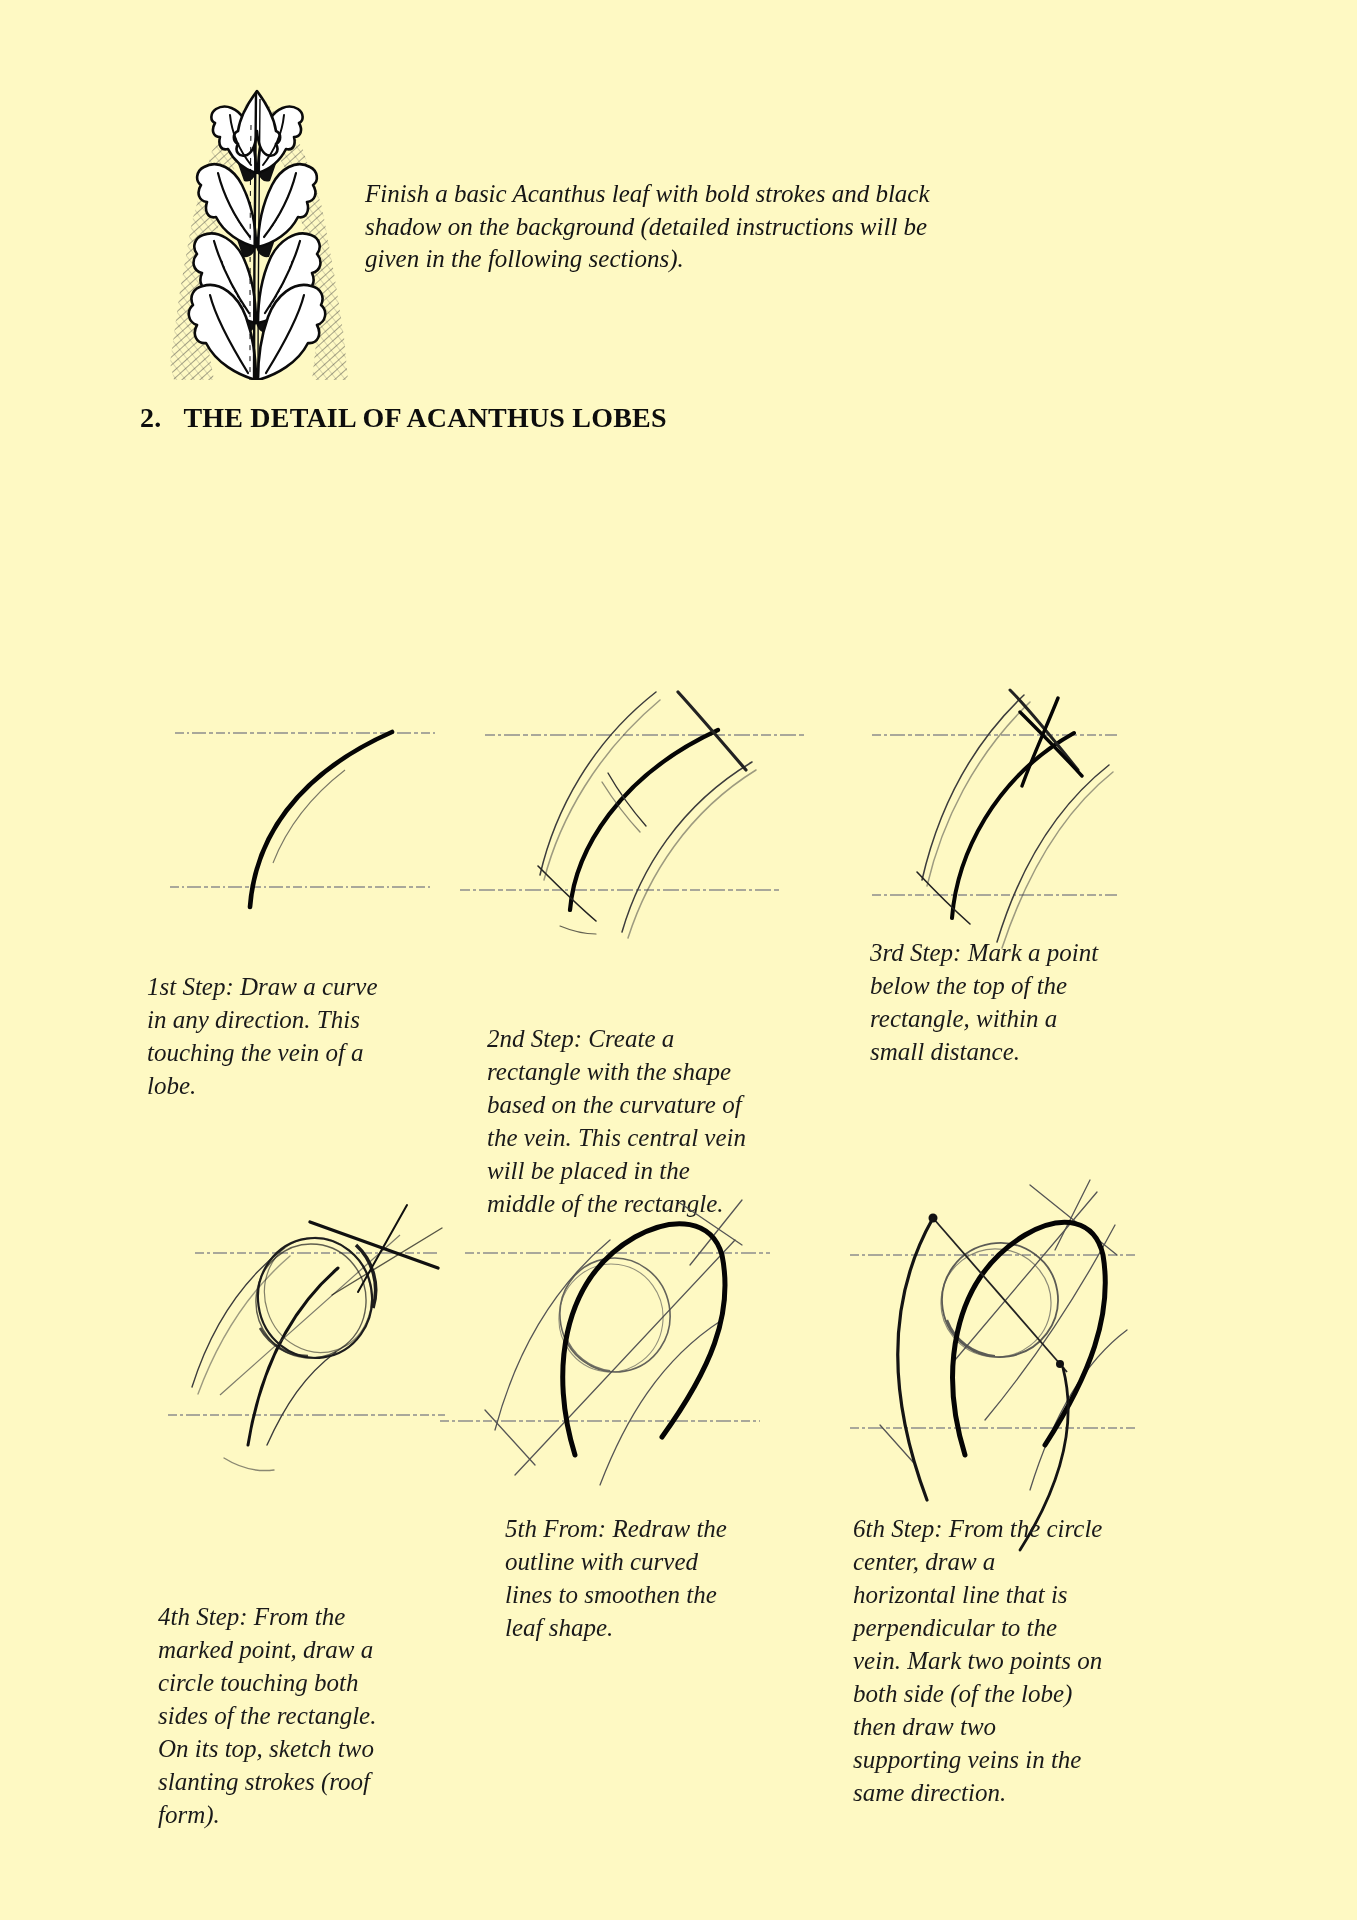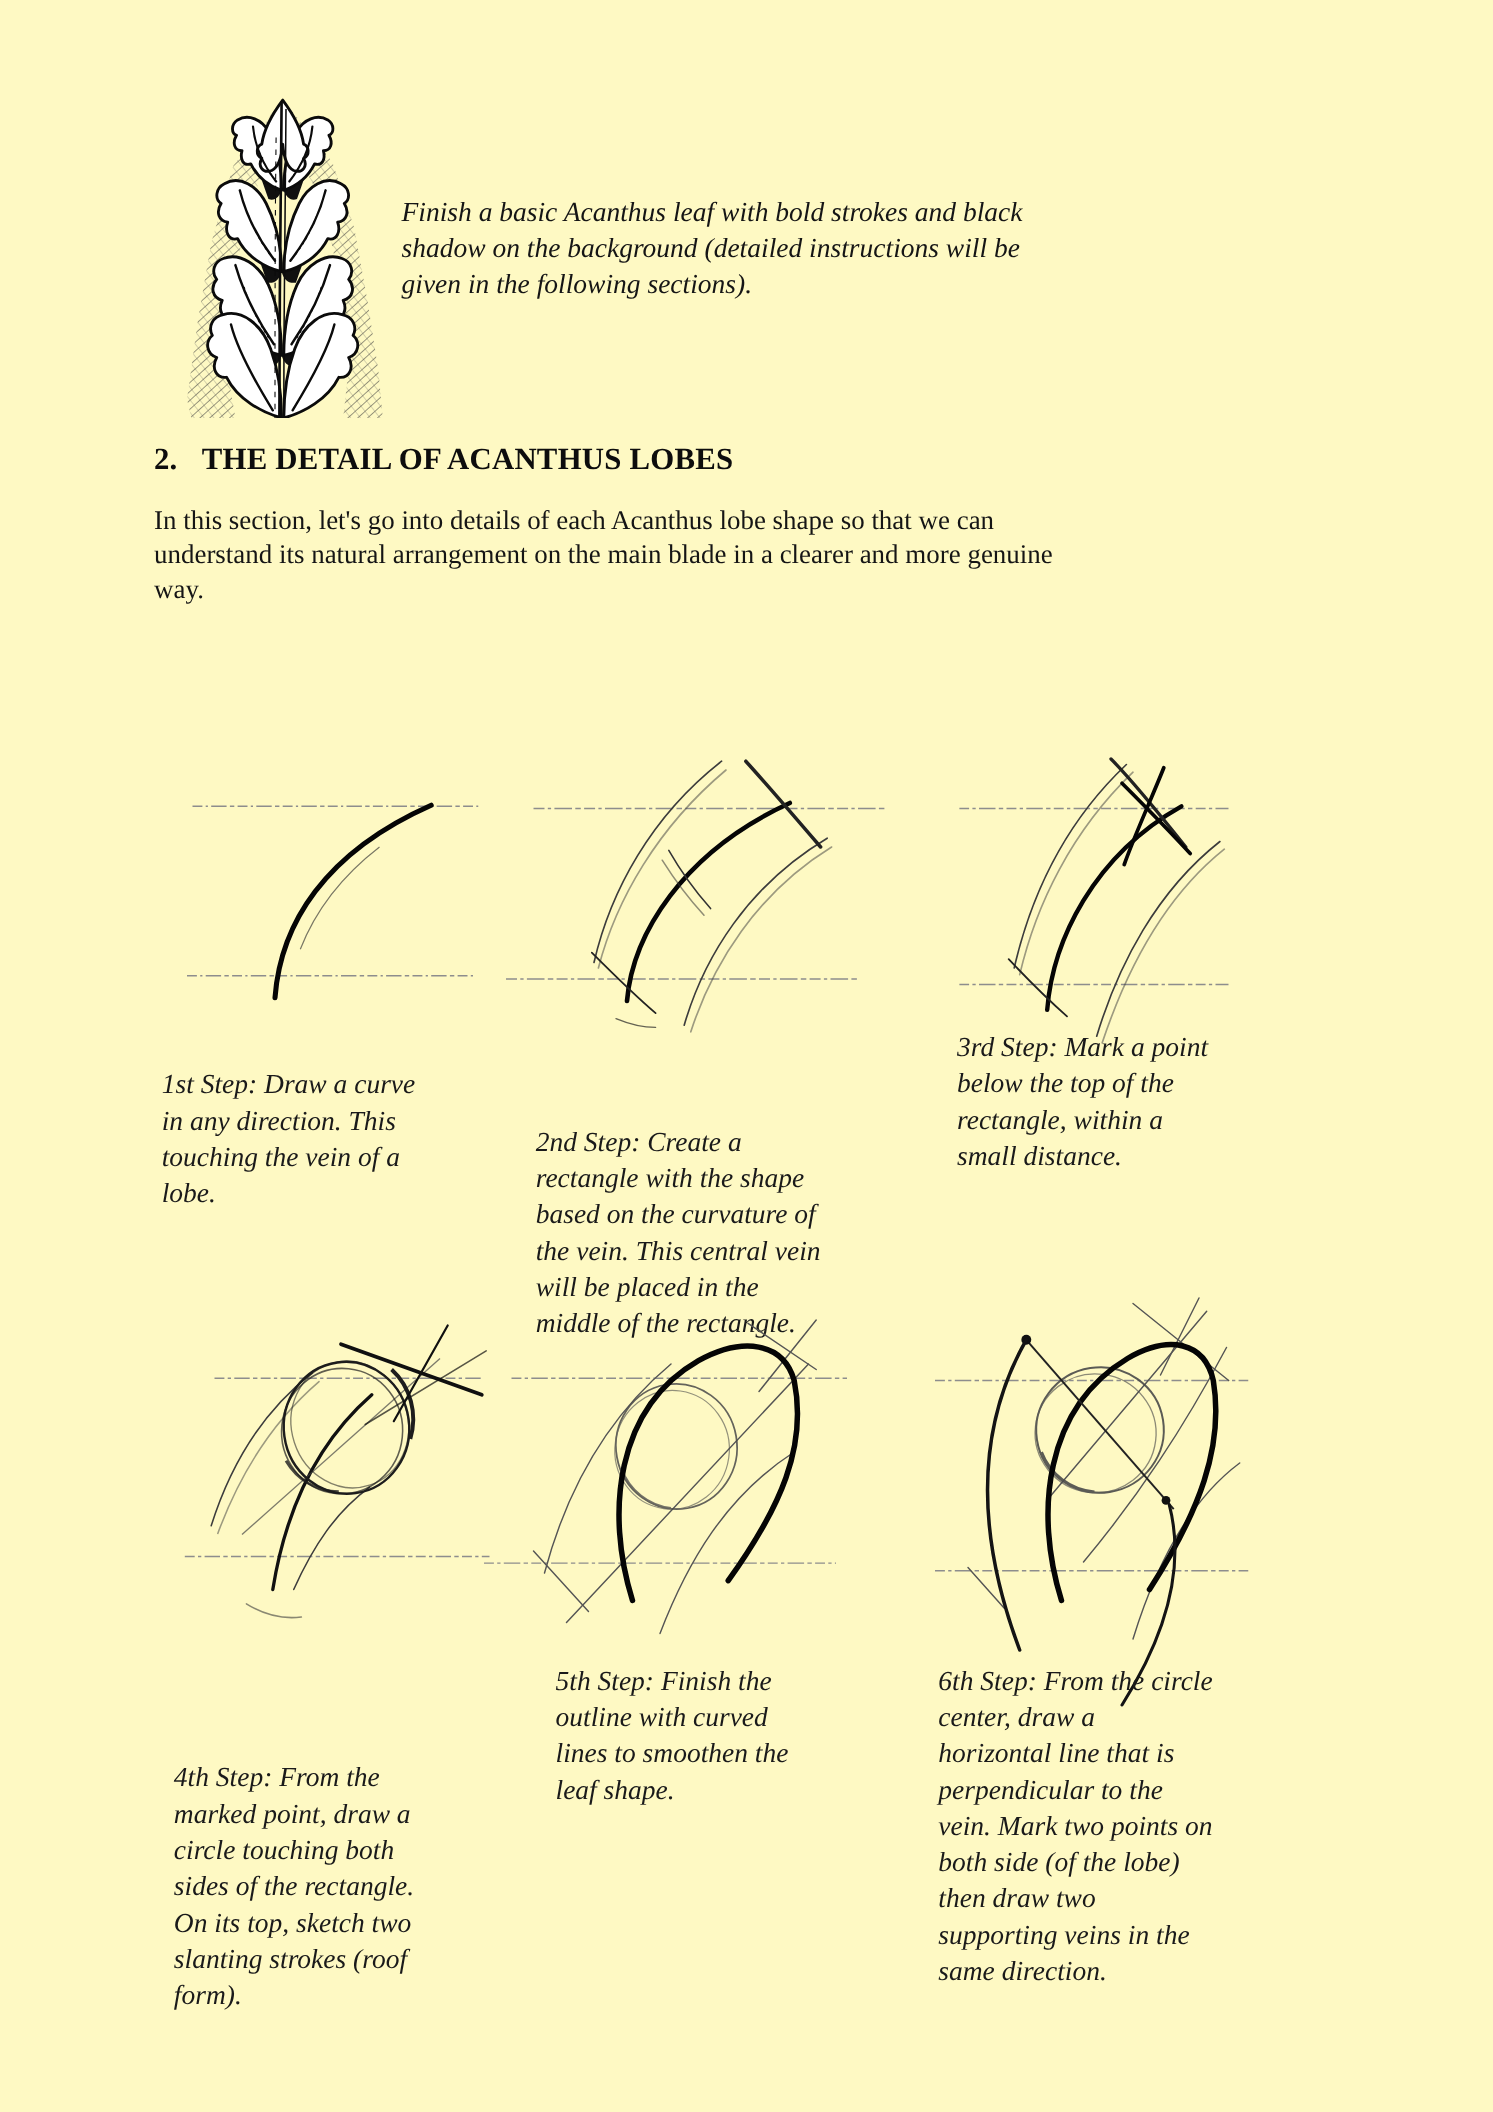--- a/index.html
+++ b/index.html
@@ -115,21 +115,20 @@
     </svg>
   </div>
 
   <div class="abs caption-italic" style="left:365px;top:178px;width:615px;">Finish a basic Acanthus leaf with bold strokes and black shadow on the background (detailed instructions will be given in the following sections).</div>
 
   <div class="abs heading" style="left:140px;top:402px;">
     <span>2.</span>
     <span>THE DETAIL OF ACANTHUS LOBES</span>
   </div>
 
-  <div class="abs intro" style="left:140px;top:458px;width:820px;">In this section, let's go into details of each Acanthus lobe shape so that we can understand its natural arrangement on the main blade in a clearer and more genuine way.</div>
 
   <div class="abs" style="left:145px;top:715px;">
     <svg width="290" height="250" viewBox="0 0 290 250">
       <g stroke="#8d8d8d" stroke-width="1.3" stroke-dasharray="9 3 2 3 14 3 4 3">
         <line x1="30" y1="18" x2="290" y2="18"></line>
         <line x1="25" y1="172" x2="285" y2="172"></line>
       </g>
       <path d="M105,192 C110,125 150,60 247,17" fill="none" stroke="#050505" stroke-width="4.6" stroke-linecap="round"></path>
       <path d="M128,148 C142,112 165,82 200,55" fill="none" stroke="#333" stroke-width="1.1" opacity="0.65"></path>
     </svg>
@@ -266,16 +265,16 @@
         <circle cx="225" cy="204" r="4" fill="#111"></circle>
       </g>
       <g fill="none" stroke="#141414" stroke-linecap="round">
         <path d="M98,58 C60,125 45,215 92,340" stroke-width="3.2"></path>
         <path d="M228,208 C242,262 228,322 185,390" stroke-width="2.8"></path>
       </g>
     </svg>
   </div>
 
   <div class="abs step-caption" style="left:158px;top:1600px;width:250px;">4th Step: From the marked point, draw a circle touching both sides of the rectangle. On its top, sketch two slanting strokes (roof form).</div>
-  <div class="abs step-caption" style="left:505px;top:1512px;width:240px;">5th Step: Finish the outline with curved lines to smoothen the leaf shape.</div>
+  <div class="abs step-caption" style="left:505px;top:1512px;width:240px;">5th From: Redraw the outline with curved lines to smoothen the leaf shape.</div>
   <div class="abs step-caption" style="left:853px;top:1512px;width:250px;">6th Step: From the circle center, draw a horizontal line that is perpendicular to the vein. Mark two points on both side (of the lobe) then draw two supporting veins in the same direction.</div>
 
 </div>
 
 </body></html>

